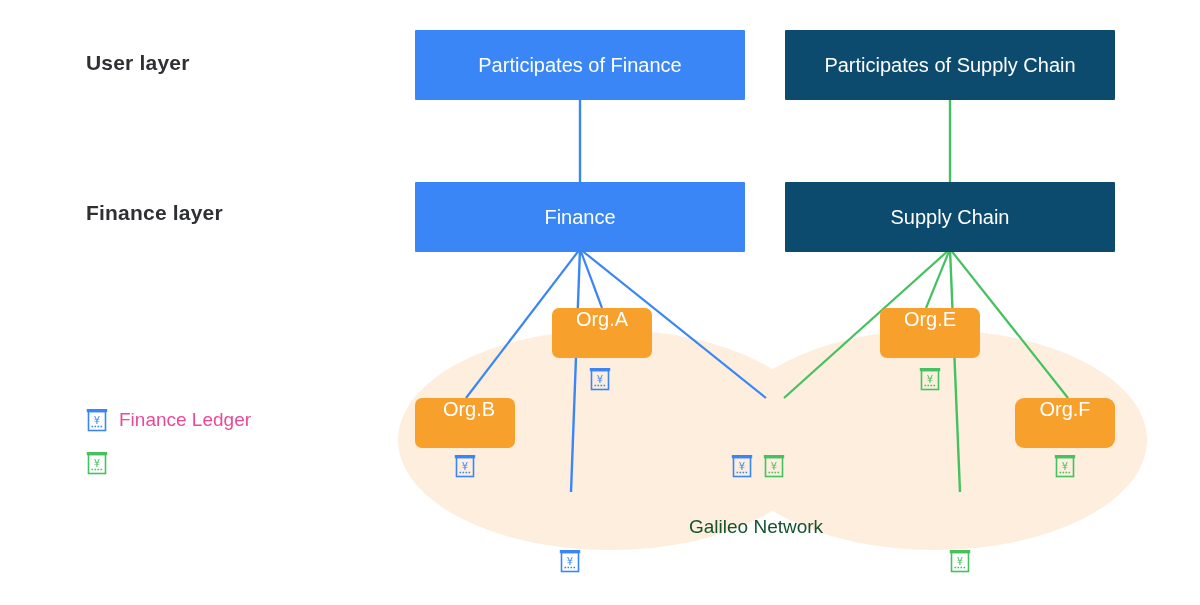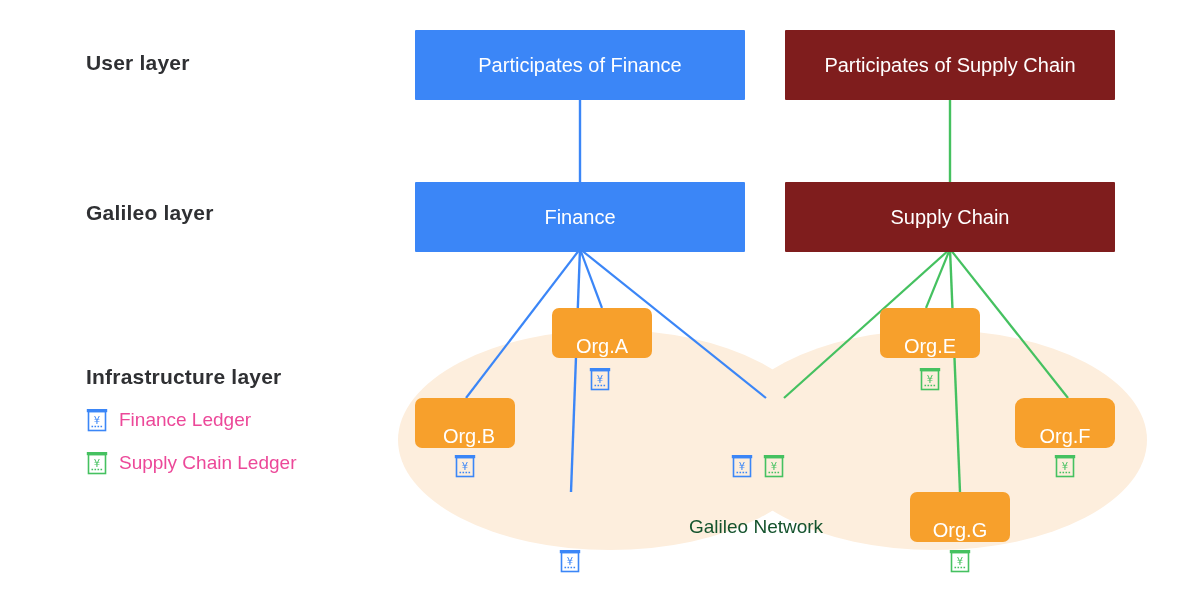--- a/index.html
+++ b/index.html
@@ -52,28 +52,28 @@
     display: flex;
     align-items: center;
     justify-content: center;
     color: #ffffff;
     border-radius: 6px;
     font-family: "Liberation Sans", sans-serif;
     white-space: nowrap;
   }
   .box-big   { width: 330px; height: 70px; font-size: 20px; border-radius: 1px; }
   .box-blue  { background: #3b86f7; }
-  .box-green { background: #7f1d1d; }
+  .box-green { background: #0c4a6e; }
 
   .node {
     position: absolute;
     width: 100px; height: 50px;
     background: #f7a02c;
     border-radius: 7px;
-    display: flex; align-items: flex-end; justify-content: center;
+    display: flex; align-items: flex-start; justify-content: center;
     color: #ffffff; font-size: 20px;
     font-family: "Liberation Sans", sans-serif;
     white-space: nowrap;
   }
 
   .node-ledgers {
     position: absolute;
     display: flex;
     gap: 10px;
     align-items: flex-start;
@@ -105,23 +105,22 @@
     <line x1="580" y1="249" x2="766" y2="398" stroke="#3b86f7" stroke-width="2.2"></line>
 
     <line x1="950" y1="249" x2="784" y2="398" stroke="#45c160" stroke-width="2.2"></line>
     <line x1="950" y1="249" x2="926" y2="308" stroke="#45c160" stroke-width="2.2"></line>
     <line x1="950" y1="249" x2="960" y2="492" stroke="#45c160" stroke-width="2.4"></line>
     <line x1="950" y1="249" x2="1068" y2="398" stroke="#45c160" stroke-width="2.2"></line>
   </svg>
 
   <div class="layer-label" id="label-user">User layer</div>
 
-  <div class="layer-label" id="label-business">Galileo layer</div>
-
-  <div class="layer-label" id="label-infra">Infrastructure layer</div>
+  <div class="layer-label" id="label-business">Finance layer</div>
+
 
   <div class="legend-row" id="legend-finance">
     <span>
       <svg class="ledger" width="22" height="26" viewBox="0 0 22 26">
         <rect x="2.5" y="4.5" width="17" height="19" fill="none" stroke="#3b86f7" stroke-width="1.6"></rect>
         <rect x="0.8" y="2" width="20.4" height="3.2" fill="#3b86f7"></rect>
         <text x="11" y="16.5" font-size="10" font-family="'DejaVu Sans',sans-serif" fill="#3b86f7" text-anchor="middle">¥</text>
         <line x1="5.5" y1="19.5" x2="16.5" y2="19.5" stroke="#3b86f7" stroke-width="1.4" stroke-dasharray="1.6 1.4"></line>
       </svg>
     </span>
@@ -130,21 +129,20 @@
 
   <div class="legend-row" id="legend-supply">
     <span>
       <svg class="ledger" width="22" height="26" viewBox="0 0 22 26">
         <rect x="2.5" y="4.5" width="17" height="19" fill="none" stroke="#45c160" stroke-width="1.6"></rect>
         <rect x="0.8" y="2" width="20.4" height="3.2" fill="#45c160"></rect>
         <text x="11" y="16.5" font-size="10" font-family="'DejaVu Sans',sans-serif" fill="#45c160" text-anchor="middle">¥</text>
         <line x1="5.5" y1="19.5" x2="16.5" y2="19.5" stroke="#45c160" stroke-width="1.4" stroke-dasharray="1.6 1.4"></line>
       </svg>
     </span>
-    <span class="legend-text">Supply Chain Ledger</span>
   </div>
 
   <div class="box box-big box-blue" style="left:415px; top:30px;">
     <span>Participates of Finance</span>
   </div>
 
   <div class="box box-big box-green" style="left:785px; top:30px;">
     <span>Participates of Supply Chain</span>
   </div>
 
@@ -235,23 +233,20 @@
     <span>
       <svg class="ledger" width="22" height="26" viewBox="0 0 22 26">
         <rect x="2.5" y="4.5" width="17" height="19" fill="none" stroke="#45c160" stroke-width="1.6"></rect>
         <rect x="0.8" y="2" width="20.4" height="3.2" fill="#45c160"></rect>
         <text x="11" y="16.5" font-size="10" font-family="'DejaVu Sans',sans-serif" fill="#45c160" text-anchor="middle">¥</text>
         <line x1="5.5" y1="19.5" x2="16.5" y2="19.5" stroke="#45c160" stroke-width="1.4" stroke-dasharray="1.6 1.4"></line>
       </svg>
     </span>
   </div>
 
-  <div class="node" style="left:910px; top:492px;">
-    <span>Org.G</span>
-  </div>
   <div class="node-ledgers" style="left:949px; top:548px;">
     <span>
       <svg class="ledger" width="22" height="26" viewBox="0 0 22 26">
         <rect x="2.5" y="4.5" width="17" height="19" fill="none" stroke="#45c160" stroke-width="1.6"></rect>
         <rect x="0.8" y="2" width="20.4" height="3.2" fill="#45c160"></rect>
         <text x="11" y="16.5" font-size="10" font-family="'DejaVu Sans',sans-serif" fill="#45c160" text-anchor="middle">¥</text>
         <line x1="5.5" y1="19.5" x2="16.5" y2="19.5" stroke="#45c160" stroke-width="1.4" stroke-dasharray="1.6 1.4"></line>
       </svg>
     </span>
   </div>

